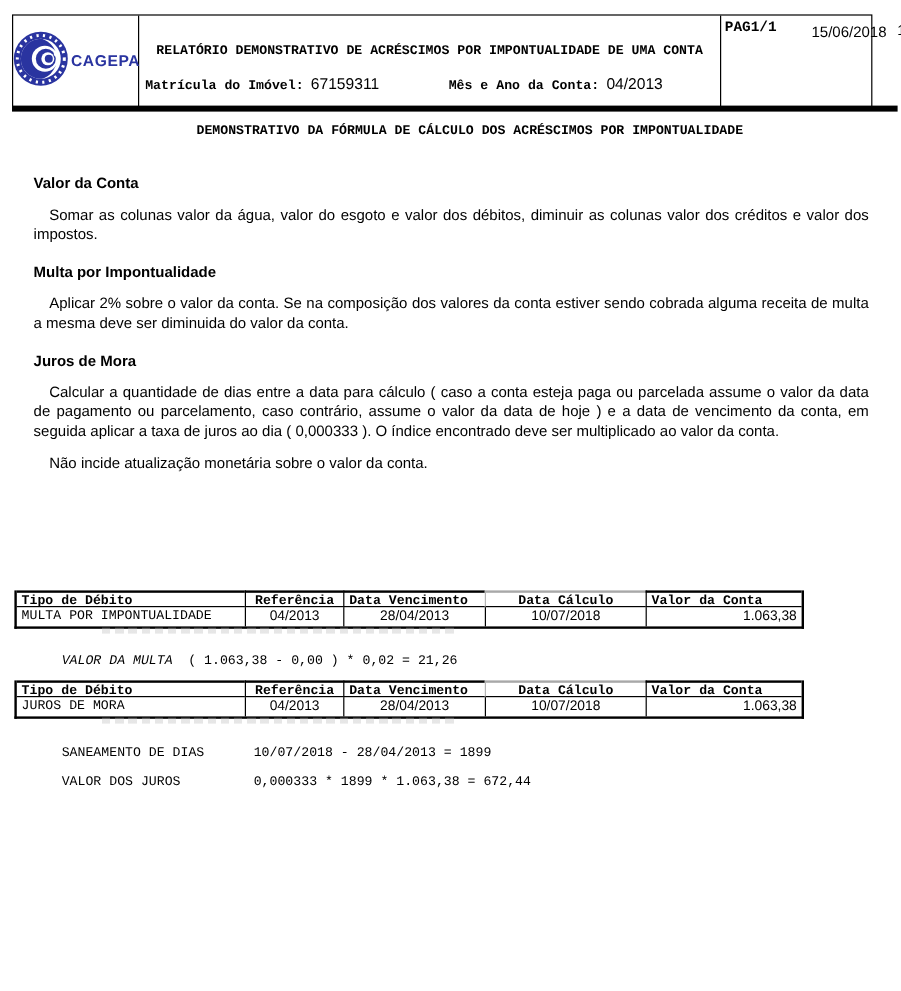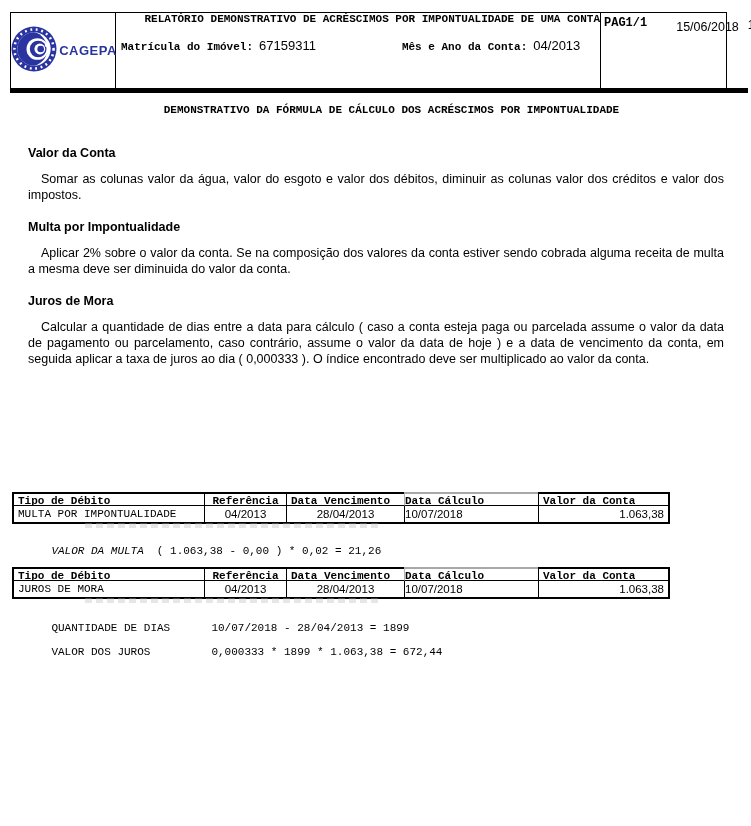--- a/index.html
+++ b/index.html
@@ -10,24 +10,24 @@
   .hdr{position:absolute;left:10px;top:12px;width:715px;height:76px;
        border:1px solid #000;display:flex;}
   .thickbar{position:absolute;left:10px;top:88px;width:738px;height:5px;background:#000;}
   .logo-cell{width:104px;border-right:1px solid #000;display:flex;
              align-items:center;justify-content:center;}
   .logo-text{font-family:"Liberation Sans",sans-serif;font-weight:bold;font-size:13px;
              letter-spacing:.5px;color:#2a34a0;margin-top:-2px;}
   .title-cell{flex:1;border-right:1px solid #000;}
   .mono-b{font-family:"Liberation Mono","DejaVu Sans Mono",monospace;font-weight:bold;}
   .h-line1{text-align:center;font-size:11px;margin-top:8px;white-space:nowrap;}
-  .h-line2{text-align:right;font-size:11px;margin-top:0;white-space:nowrap;}
+  .h-line2{text-align:center;font-size:11px;margin-top:24px;white-space:nowrap;}
   .h-line3{display:flex;align-items:baseline;font-size:11px;margin-top:13px;padding-left:5px;white-space:nowrap;}
   .h-val{font-family:"Liberation Sans",sans-serif;font-size:13px;font-weight:normal;margin-left:6px;}
-  .h-gap{margin-left:86px;}
+  .h-gap{margin-left:58px;}
   .page-cell{width:125px;display:flex;flex-direction:row;font-size:12px;}
   .pag-row{display:flex;justify-content:space-between;padding:3px 20px 0 3px;font-size:12px;}
   .pc-date{margin:7px 0 0 9px;font-size:12.5px;}
   .pc-time{margin:5px 0 0 9px;font-size:12px;}
   .pc-code{margin-top:4px;text-align:right;padding-right:22px;font-size:12.5px;}
 
   
   .doc-title{position:absolute;left:0;top:104px;width:731px;text-align:center;
              font-size:11px;white-space:nowrap;padding-left:26px;}
 
@@ -45,21 +45,21 @@
   .thead .c{border-top:2px solid #000;border-bottom:1px solid #000;height:14px;
             line-height:14px;font-weight:bold;}
   .tdata .c{height:16px;line-height:16px;}
   .c{box-sizing:border-box;overflow:hidden;white-space:nowrap;
      font-family:"Liberation Mono","DejaVu Sans Mono",monospace;}
   .c + .c{border-left:1px solid #000;}
   .thead .c4{border-left-color:#b4b4b4;border-top-color:#a8a8a8;}
   .c1{width:190px;padding-left:4px;}
   .c2{width:82px;text-align:center;}
   .c3{width:118px;padding-left:4px;}
-  .c4{width:134px;}
+  .c4{width:134px;text-align:center;}
   .c5{width:130px;padding-left:4px;}
   .thead .c3{text-align:left;}
   .tdata .c2,.tdata .c3,.tdata .c4,.tdata .c5{
      font-family:"Liberation Sans",sans-serif;font-size:11.5px;padding-left:0;}
   .tdata .c3{text-align:center;}
   .tdata .c5{text-align:right;padding-right:4px;}
 
   .ghost{position:absolute;left:85px;width:295px;height:5px;opacity:.35;
          background:repeating-linear-gradient(90deg,#b9b9b9 0 7px,transparent 7px 11px);}
   .g1{top:523px;} .g2{top:598px;}
@@ -127,20 +127,21 @@
   <div class="body-text">
     <div class="sec-h">Valor da Conta</div>
     <p class="sec-p">Somar as colunas valor da água, valor do esgoto e valor dos débitos, diminuir as colunas valor dos créditos e valor dos impostos.</p>
 
     <div class="sec-h">Multa por Impontualidade</div>
     <p class="sec-p">Aplicar 2% sobre o valor da conta. Se na composição dos valores da conta estiver sendo cobrada alguma receita de multa a mesma deve ser diminuida do valor da conta.</p>
 
     <div class="sec-h">Juros de Mora</div>
     <p class="sec-p">Calcular a quantidade de dias entre a data para cálculo ( caso a conta esteja paga ou parcelada assume o valor da data de pagamento ou parcelamento, caso contrário, assume o valor da data de hoje ) e a data de vencimento da conta, em seguida aplicar a taxa de juros ao dia ( 0,000333 ). O índice encontrado deve ser multiplicado ao valor da conta.</p>
 
+    <p class="sec-p">Não incide atualização monetária sobre o valor da conta.</p>
   </div>
 
   <div class="dtable t1">
     <div class="trow thead">
       <div class="c c1">Tipo de Débito</div>
       <div class="c c2">Referência</div>
       <div class="c c3">Data Vencimento</div>
       <div class="c c4">Data Cálculo</div>
       <div class="c c5">Valor da Conta</div>
     </div>
@@ -170,20 +171,20 @@
       <div class="c c1">JUROS DE MORA</div>
       <div class="c c2">04/2013</div>
       <div class="c c3">28/04/2013</div>
       <div class="c c4">10/07/2018</div>
       <div class="c c5">1.063,38</div>
     </div>
   </div>
   <div class="ghost g2"></div>
 
   <div class="formula f2">
-    <span class="flabel w">QUANTIDADE DE DIAS</span><span>10/07/2018 - 28/04/2013 = 1899</span>
+    <span class="flabel w">SANEAMENTO DE DIAS</span><span>10/07/2018 - 28/04/2013 = 1899</span>
   </div>
 
   <div class="formula f3">
     <span class="flabel w">VALOR DOS JUROS</span><span>0,000333 * 1899 * 1.063,38 = 672,44</span>
   </div>
 
 </div>
 
 </body></html>

